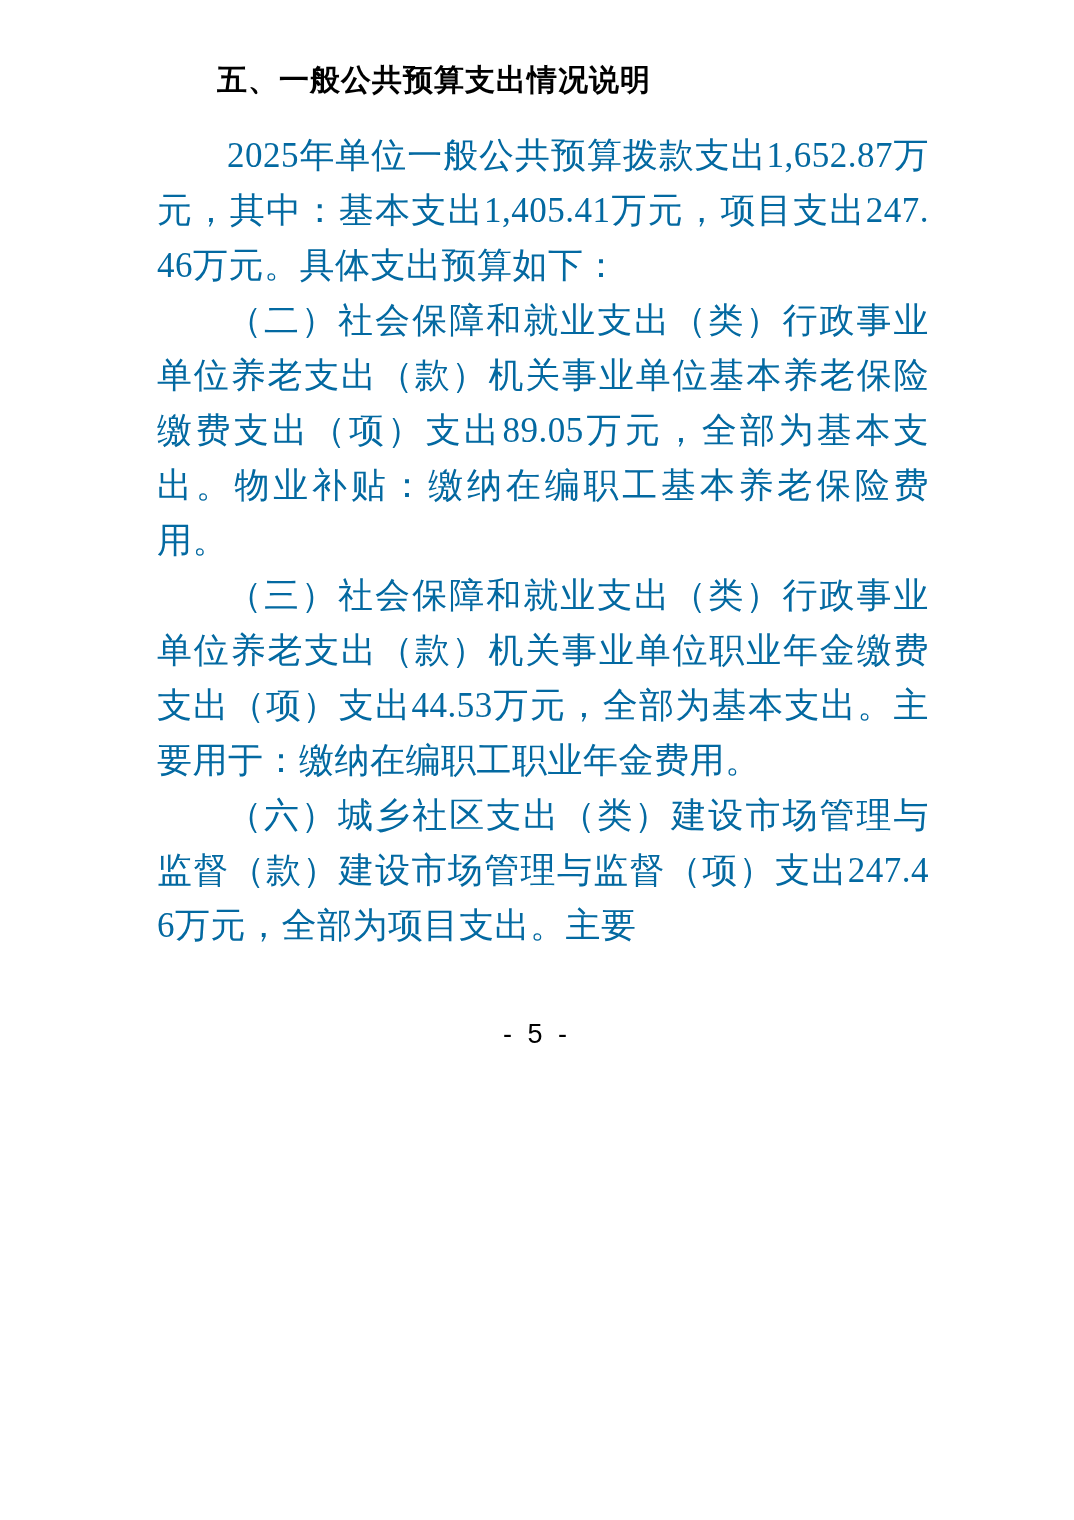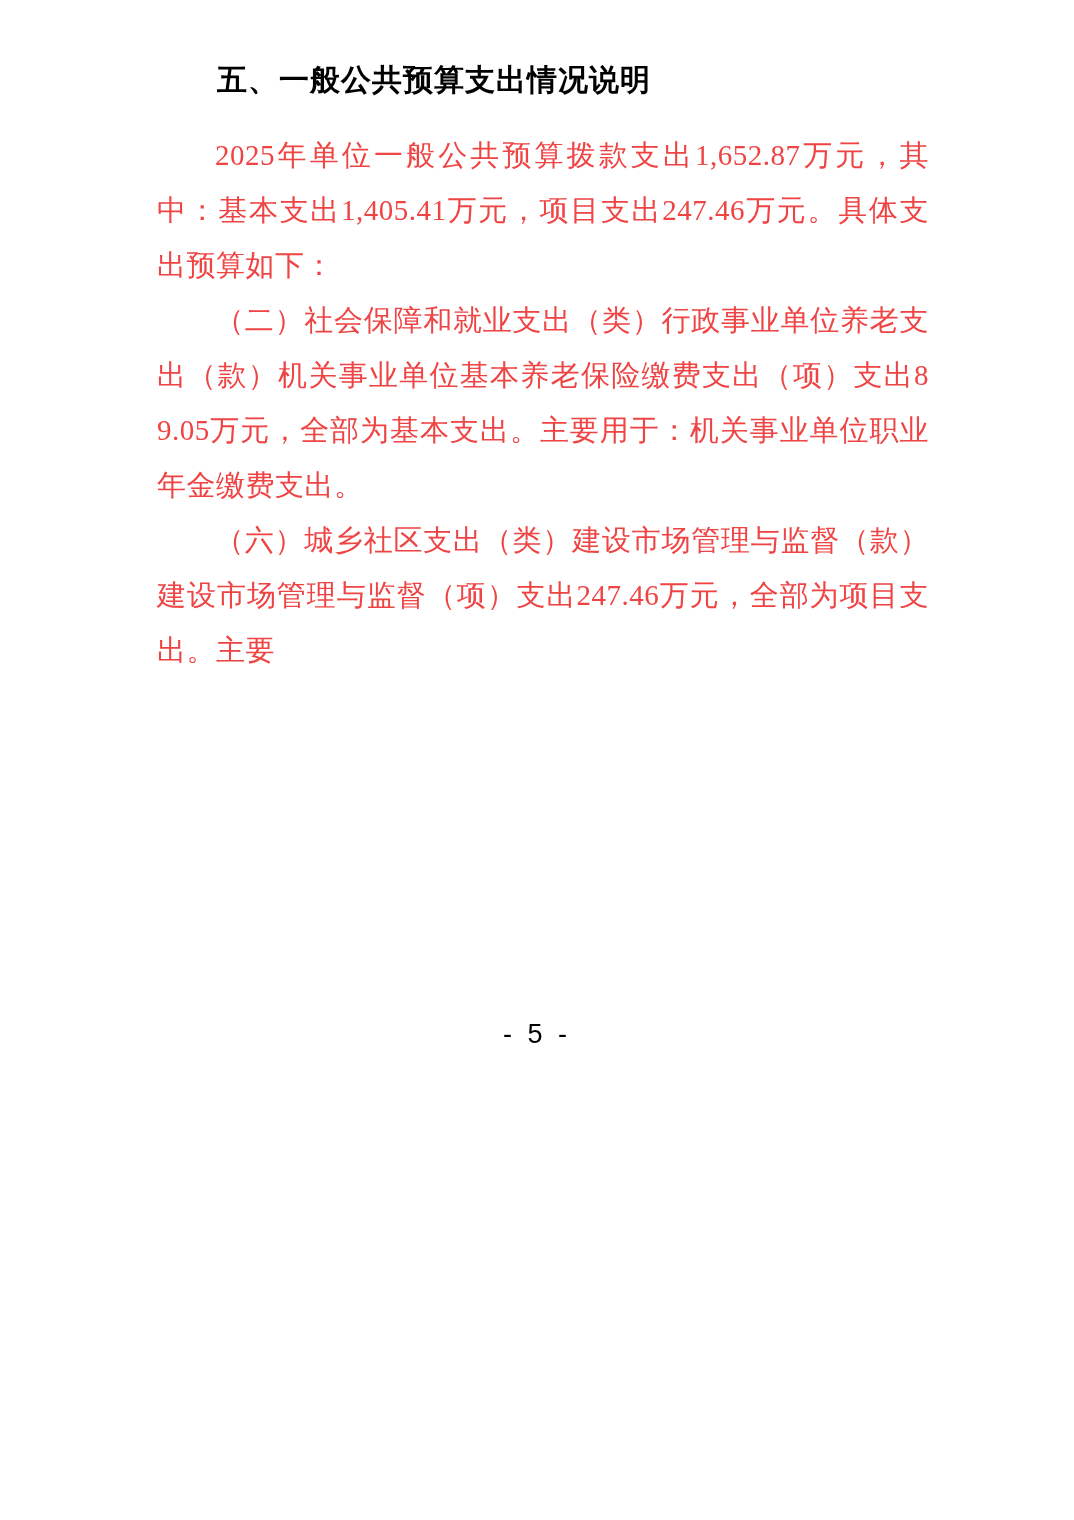--- a/index.html
+++ b/index.html
@@ -31,29 +31,29 @@
       font-family: "Liberation Sans", "DejaVu Sans", sans-serif;
       font-weight: bold;
       font-size: 30px;
       line-height: 40px;
       letter-spacing: 1px;
       margin: 0 0 28px 0;
       text-indent: 2em;
       color: #000000;
     }
     .para {
-      font-size: 29px;
+      font-size: 35px;
       line-height: 55px;
       margin: 0;
       text-align: justify;
       text-justify: inter-ideograph;
       text-indent: 2em;
       word-break: break-all;
       letter-spacing: 0.5px;
-      color: #ef4444;
+      color: #0369a1;
     }
     .page-footer {
       position: absolute;
       left: 0;
       bottom: 18px;
       width: 100%;
       text-align: center;
       font-family: "Liberation Sans", "DejaVu Sans", sans-serif;
       font-size: 27px;
       letter-spacing: 4px;
@@ -63,22 +63,23 @@
 </head>
 <body>
 
 <div class="page">
   <div class="content">
     <h1 class="doc-title">五、一般公共预算支出情况说明</h1>
 
     <p class="para">2025年单位一般公共预算拨款支出1,652.87万元，其中：基本支出1,405.41万元，项目支出247.46万元。具体支出预算如下：</p>
 
 
-    <p class="para">（二）社会保障和就业支出（类）行政事业单位养老支出（款）机关事业单位基本养老保险缴费支出（项）支出89.05万元，全部为基本支出。主要用于：机关事业单位职业年金缴费支出。</p>
+    <p class="para">（二）社会保障和就业支出（类）行政事业单位养老支出（款）机关事业单位基本养老保险缴费支出（项）支出89.05万元，全部为基本支出。物业补贴：缴纳在编职工基本养老保险费用。</p>
 
+    <p class="para">（三）社会保障和就业支出（类）行政事业单位养老支出（款）机关事业单位职业年金缴费支出（项）支出44.53万元，全部为基本支出。主要用于：缴纳在编职工职业年金费用。</p>
 
 
 
     <p class="para">（六）城乡社区支出（类）建设市场管理与监督（款）建设市场管理与监督（项）支出247.46万元，全部为项目支出。主要</p>
   </div>
 
   <div class="page-footer">- 5 -</div>
 </div>
 
 </body></html>

